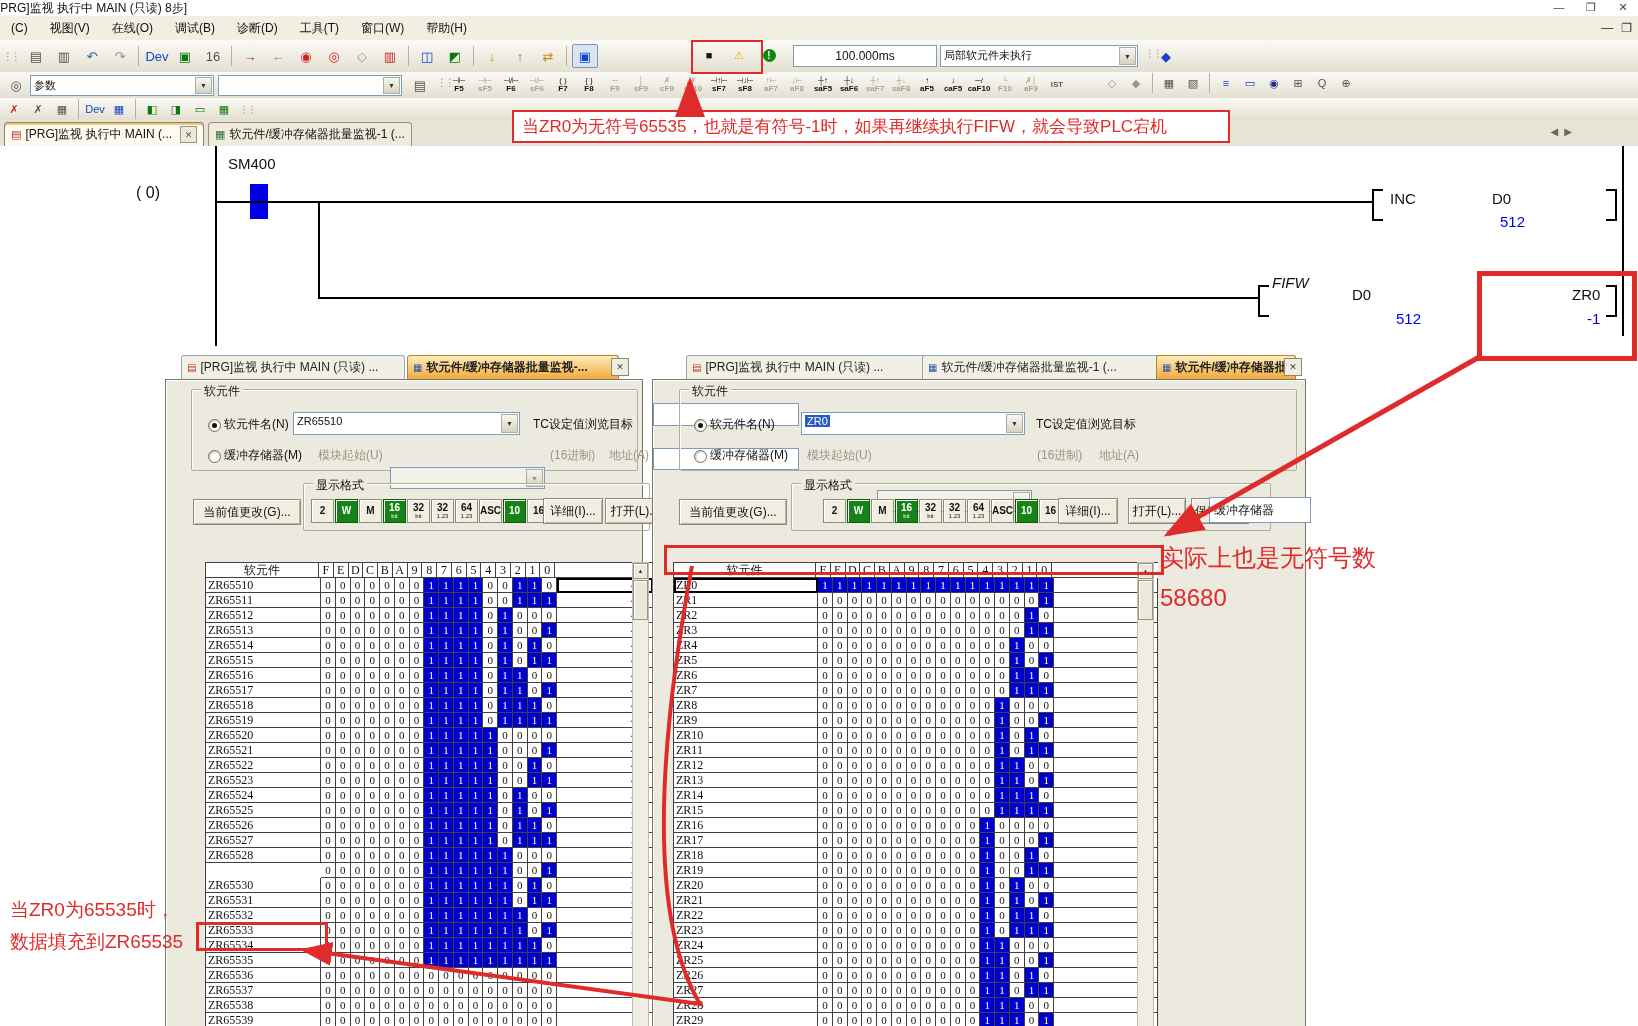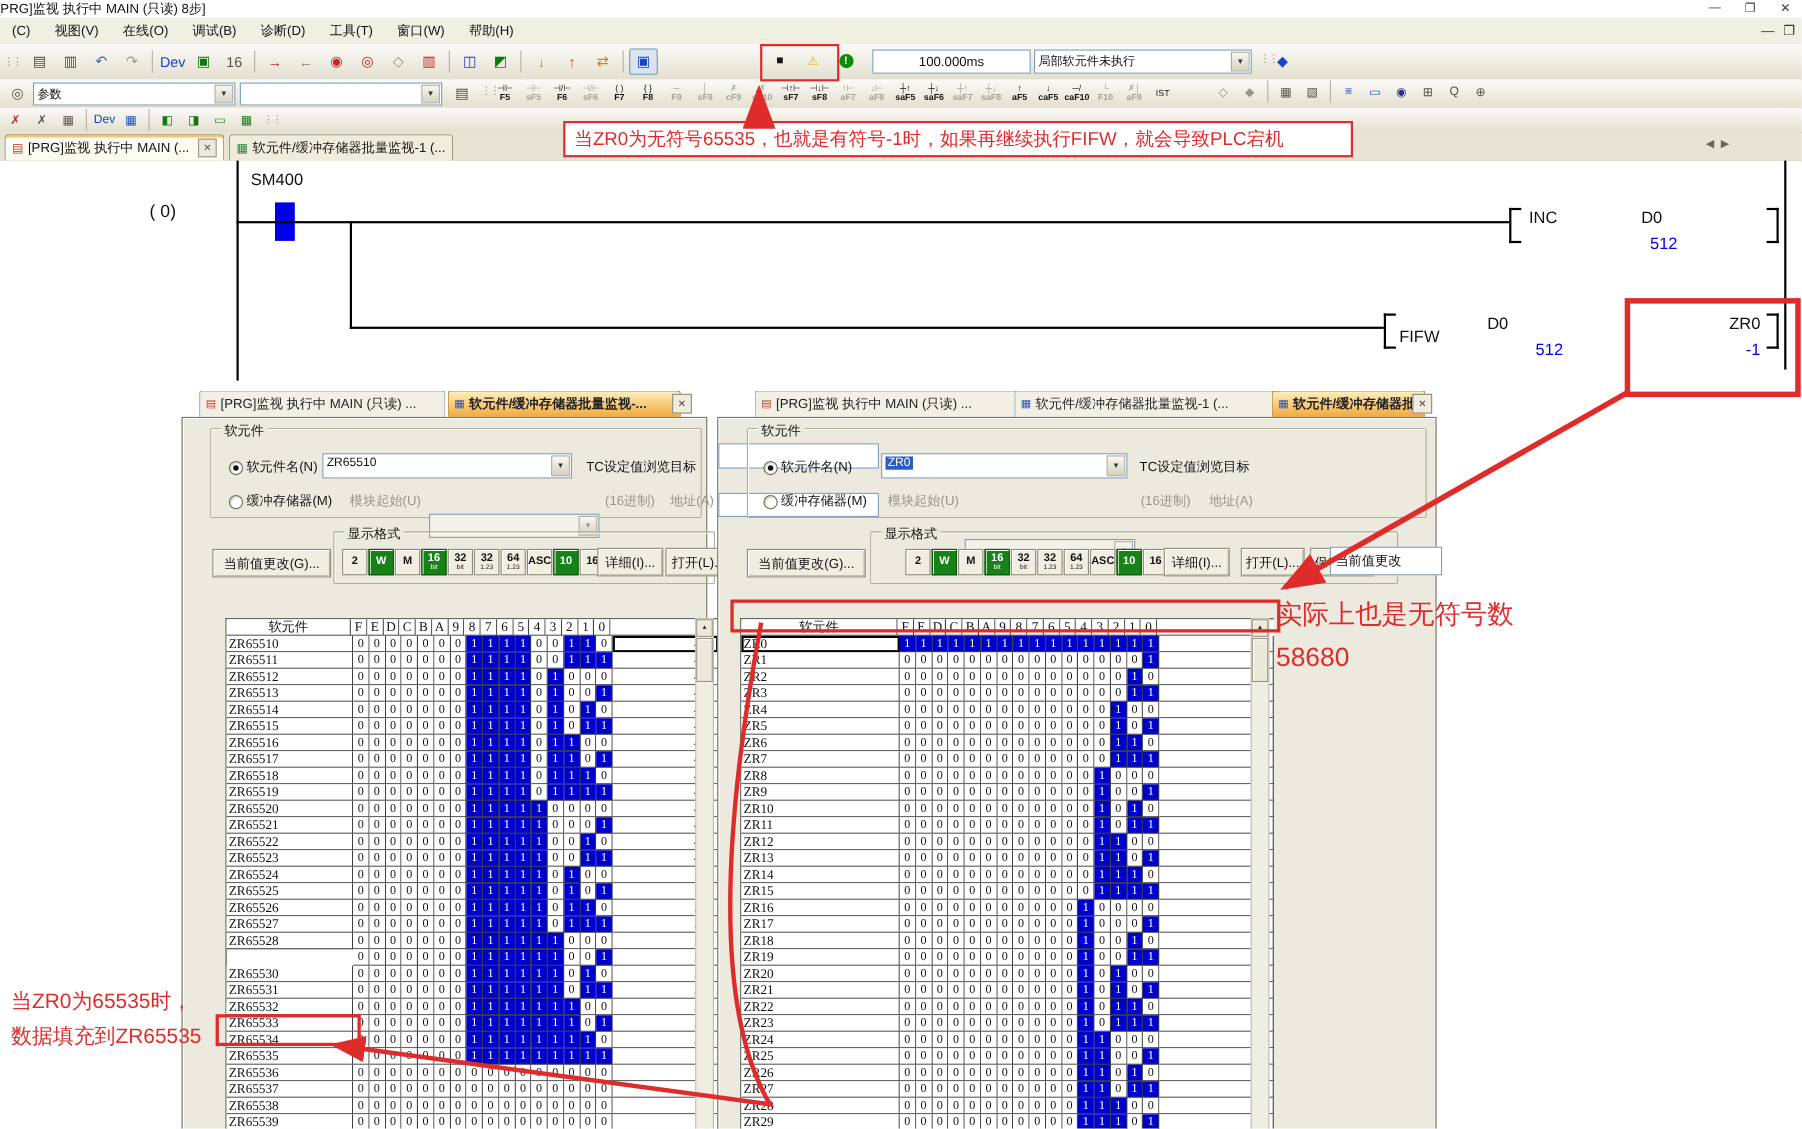--- a/index.html
+++ b/index.html
@@ -349,21 +349,21 @@
   <div class="lline" style="left:215px;top:55px;width:1157px;height:2px;"></div>
   <div class="lline" style="left:318px;top:55px;width:2px;height:98px;"></div>
   <div class="lline" style="left:318px;top:151px;width:940px;height:2px;"></div>
   <div class="brkL" style="left:1372px;top:43px;"></div>
   <div class="brkR" style="left:1606px;top:43px;"></div>
   <span class="ltext" style="left:1390px;top:44px;">INC</span>
   <span class="ltext" style="left:1492px;top:44px;">D0</span>
   <span class="lval" style="left:1500px;top:67px;">512</span>
   <div class="brkL" style="left:1258px;top:139px;"></div>
   <div class="brkR" style="left:1606px;top:139px;"></div>
-  <span class="ltext" style="left:1272px;top:152px;">FIFW</span>
+  <span class="ltext" style="left:1272px;top:128px;font-style:italic;">FIFW</span>
   <span class="ltext" style="left:1352px;top:140px;">D0</span>
   <span class="lval" style="left:1396px;top:164px;">512</span>
   <span class="ltext" style="left:1572px;top:140px;">ZR0</span>
   <span class="lval" style="left:1587px;top:164px;">-1</span>
   <div id="lcursor"></div>
 </div>
 
 <div class="mwin" id="mwL" style="left:165px;top:354px;height:700px;">
   <div class="mtabs" id="mwLtabs">
       <div class="mtab" style="left: 16px; width: 212px;">
@@ -1144,21 +1144,21 @@
         <div class="fmtbtn">
           <span>16</span>
         </div>
       </div>
     <div id="mwRxbtns">
         <div class="xbtn" style="left: 405px; top: 118px; width: 58px;">详细(I)...</div>
         <div class="xbtn" style="left: 475px; top: 118px; width: 56px;">打开(L)...</div>
         <div class="xbtn" style="left: 538px; top: 118px; width: 56px;">保存(S)...</div>
       </div>
     <div class="commentbox" style="left:556px;top:117px;width:96px;height:24px;">
-      <span>当前值更改</span>
+      <span>缓冲存储器</span>
     </div>
     <div class="mtable" id="mwRtable" style="left:20px;top:182px;">
         <div class="mrow">
           <div class="mc hdr" style="width: 141px;">软元件</div>
           <div class="mc bit hdr" style="width: 13.75px;">F</div>
           <div class="mc bit hdr" style="width: 13.75px;">E</div>
           <div class="mc bit hdr" style="width: 13.75px;">D</div>
           <div class="mc bit hdr" style="width: 13.75px;">C</div>
           <div class="mc bit hdr" style="width: 13.75px;">B</div>
           <div class="mc bit hdr" style="width: 13.75px;">A</div>

